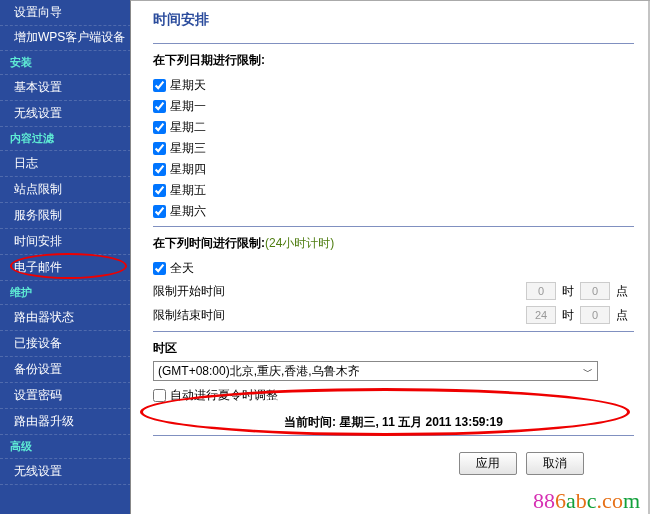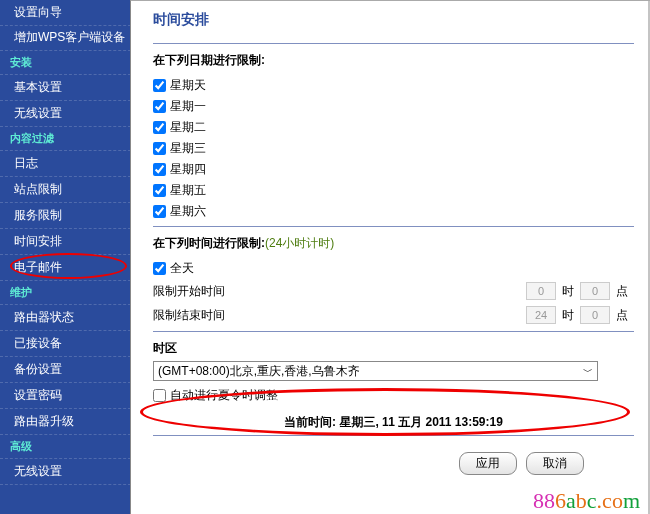--- a/index.html
+++ b/index.html
@@ -14,21 +14,21 @@
 .section-title { font-weight: bold; margin-bottom: 6px; }
 .section-note { color: #4d7c0f; font-weight: normal; }
 .chk-row { padding: 2px 0; }
 .chk-row input { vertical-align: middle; margin-right: 4px; }
 .time-row { padding: 3px 0; display: flex; align-items: center; }
 .time-row .lbl { width: 180px; }
 .num-input { width: 30px; height: 18px; background: #f4f4f4; border: 1px solid #ccc; text-align: center; font-size: 11px; color:#999; padding:1px; }
 .select-wrap { width: 445px; height: 20px; border: 1px solid #888; background: #fff; position: relative; font-size: 12px; padding: 1px 4px; cursor: pointer; }
 .select-caret { position: absolute; right: 4px; top: 3px; font-size: 10px; }
 .btn-row { text-align: right; padding: 8px 50px 0 0; }
-.btn { display: inline-block; padding: 2px 16px; border: 1px solid #888; background: linear-gradient(#fff,#e4e4e4); cursor: pointer; font-size: 12px; margin-left: 6px; border-radius:9px; }
+.btn { display: inline-block; padding: 2px 16px; border: 1px solid #888; background: linear-gradient(#fff,#e4e4e4); cursor: pointer; font-size: 12px; margin-left: 6px; border-radius:2px; }
 .now-row { text-align: center; padding: 8px 0 0 0; }
 .now-label { font-weight: bold; }
 .now-val { font-weight: bold; }
 
 .ell1 { position: absolute; left: 10px; top: 253px; width: 117px; height: 26px; border: 2px solid #e00; border-radius: 50%; pointer-events: none; }
 .ell2 { position: absolute; left: 140px; top: 388px; width: 490px; height: 48px; border: 3px solid #e00; border-radius: 50%; pointer-events: none; }
 .watermark { position: absolute; right: 10px; bottom: 0; font-family: Georgia, serif; font-size: 22px; font-weight: normal; pointer-events: none; }
 .watermark .c1 { color: #d62fb3; } .watermark .c2 { color: #d62fb3; } .watermark .c3 { color: #e67017; } .watermark .c4 { color: #11a03a; } .watermark .c5 { color: #e67017; } .watermark .c6 { color: #11a03a; } .watermark .c7 { color: #e67017; } .watermark .c8 { color: #e67017; } .watermark .c9 { color: #11a03a; }
 </style>
 </head>

